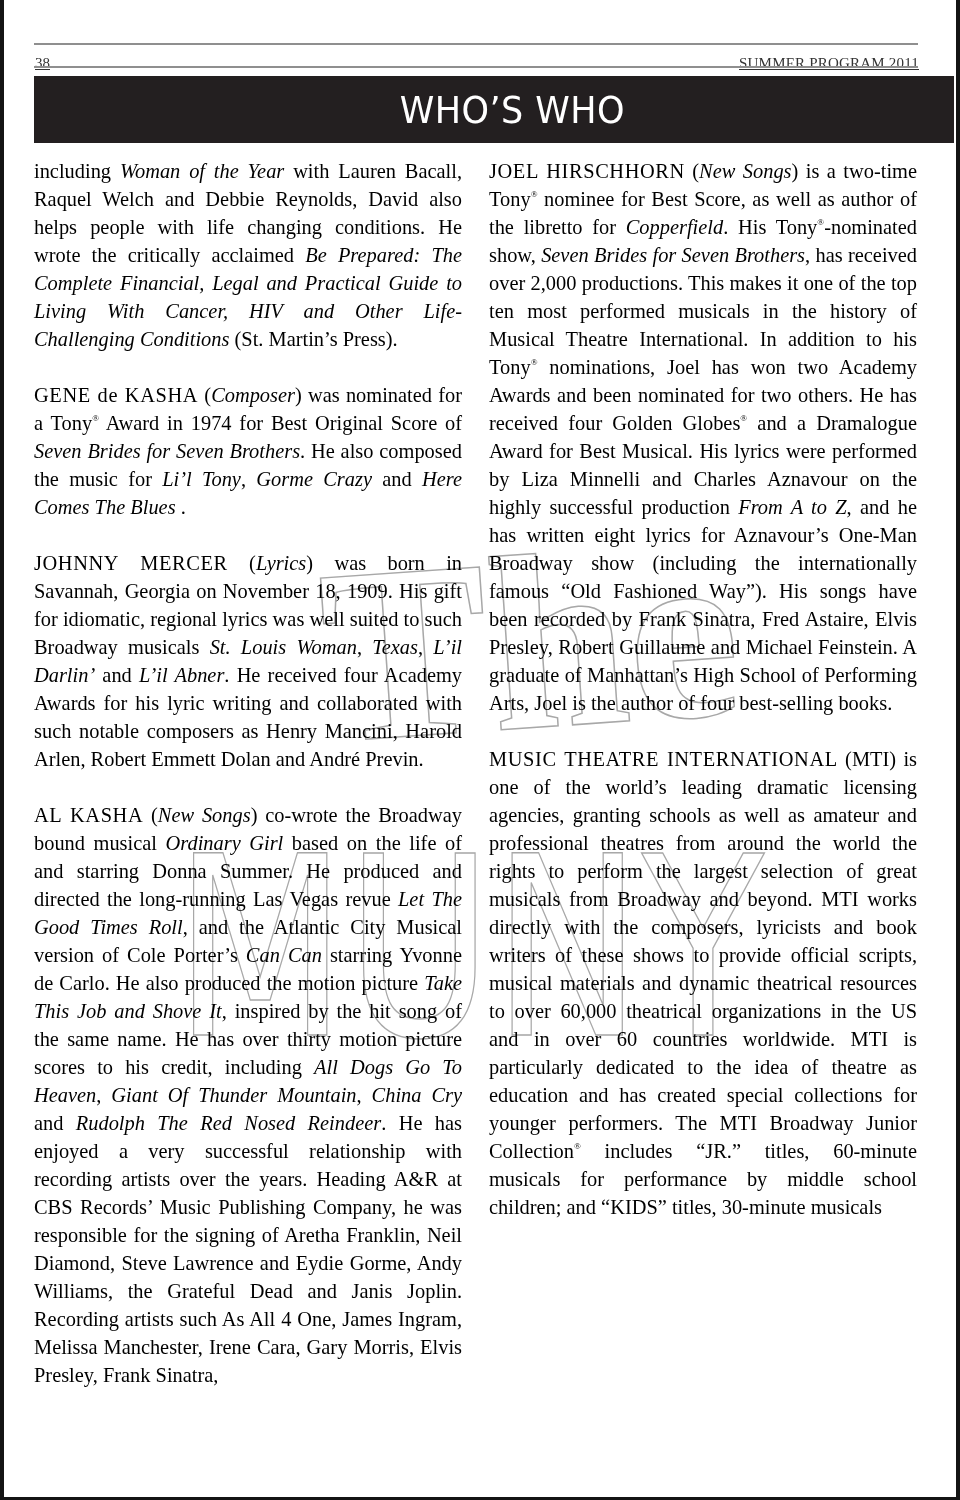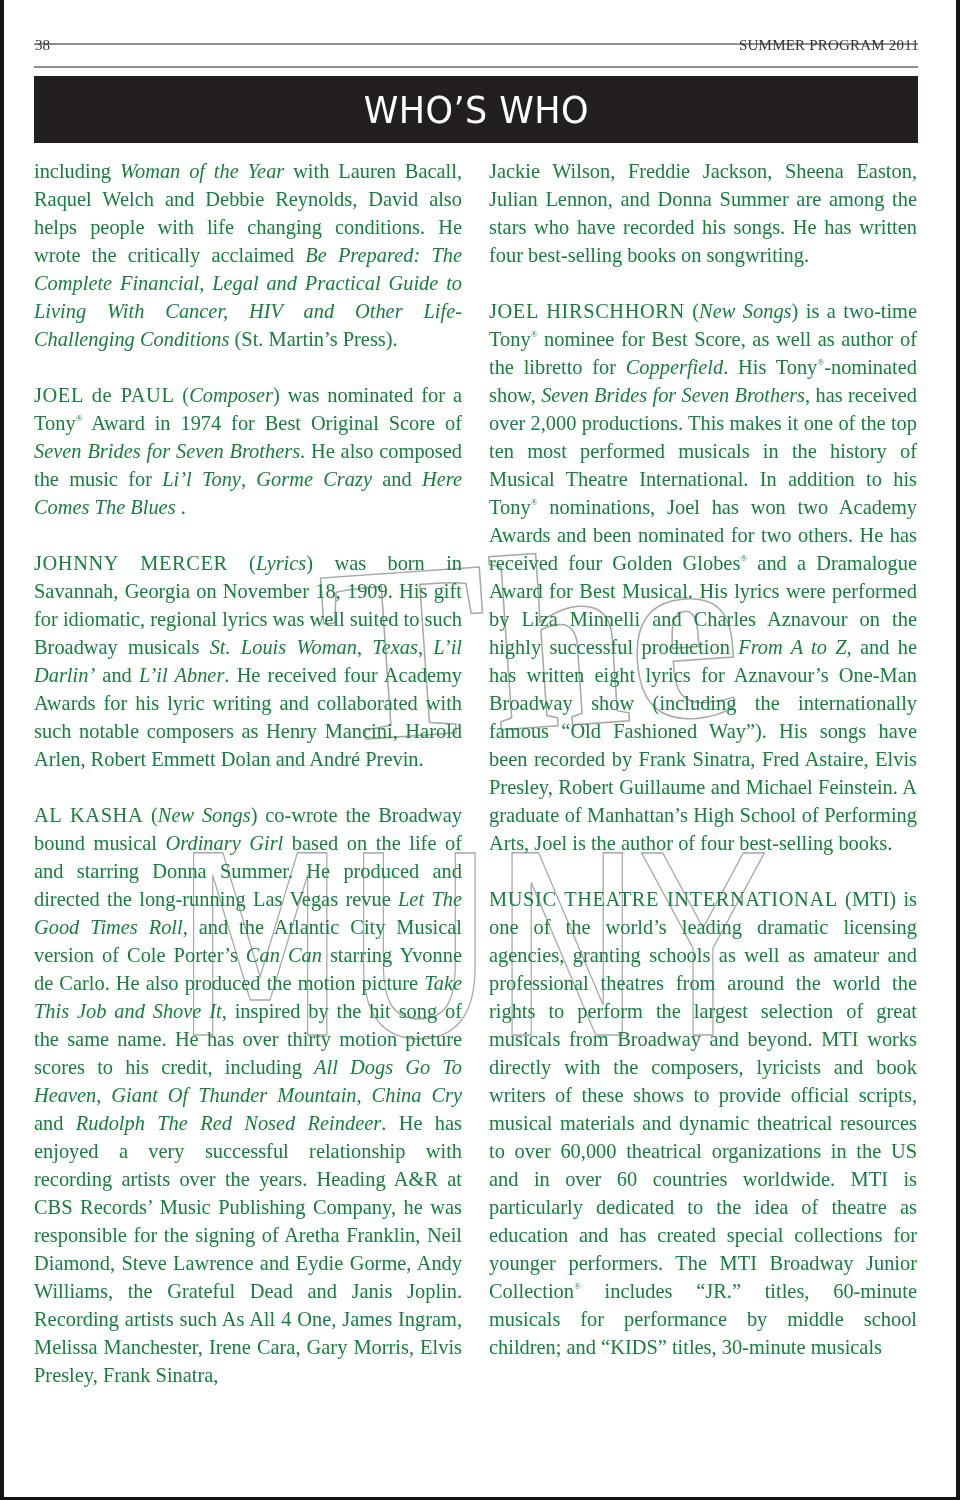--- a/index.html
+++ b/index.html
@@ -12,43 +12,43 @@
       position: absolute; left: 4px; top: 0; width: 952px; height: 1497px;
       background: #ffffff;
       overflow: hidden;
     }
     .rule-top, .rule-bottom {
       position: absolute; left: 30px; width: 884px; height: 2px; background: #8f8f8f;
     }
     .rule-top { top: 43px; }
     .rule-bottom { top: 66px; }
     .page-number, .program-title {
-      position: absolute; top: 35px; font-family: "Liberation Serif", serif;
-      font-size: 15px; color: #333; line-height: 20px;
+      position: absolute; top: 53px; font-family: "Liberation Serif", serif;
+      font-size: 15px; color: #333; line-height: 20px; text-decoration: underline;
     }
     .page-number { left: 31px; }
     .program-title { right: 37px; letter-spacing: 0.2px; text-align: center; }
     .title-bar {
       position: absolute; left: 30px; top: 76px; width: 884px; height: 67px;
       background: #231f20;
-      display: flex; align-items: center; justify-content: center;
+      display: flex; align-items: center; justify-content: center; padding-left: 36px;
     }
     .title-bar span {
       color: #ffffff; font-family: "DejaVu Sans", sans-serif;
       font-size: 38px; letter-spacing: 0.5px; font-weight: normal;
       transform: scaleX(0.92);
     }
     .watermark {
       position: absolute; left: 170px; top: 530px; width: 600px; height: 520px;
       pointer-events: none;
     }
     .col {
       position: absolute; top: 157px; width: 428px;
       font-family: "Liberation Serif", serif; font-size: 20.4px;
-      line-height: 28px; color: #15803d; text-align: justify;
+      line-height: 28px; color: #000000; text-align: justify;
       hyphens: none;
     }
     .col-left { left: 30px; }
     .col-right { left: 485px; }
     .col p { margin: 0 0 28px 0; }
     .col b { font-weight: normal; letter-spacing: 0.6px; }
     .col i { font-style: italic; }
     sup.reg { font-size: 9px; vertical-align: 9px; line-height: 0; }
   </style>
 </head>
@@ -66,28 +66,27 @@
   </div>
 
   <svg class="watermark" viewBox="0 0 600 520" xmlns="http://www.w3.org/2000/svg">
     <text x="150" y="205" font-family="Liberation Serif, serif" font-size="250" font-weight="bold" fill="none" stroke="#a8a8a8" stroke-width="1.5" transform="rotate(-4 250 150)">The</text>
     <text x="0" y="505" font-family="DejaVu Sans, sans-serif" font-size="250" textLength="590" lengthAdjust="spacingAndGlyphs" fill="none" stroke="#a8a8a8" stroke-width="1.5">MUNY</text>
   </svg>
 
   <div class="col col-left">
     <p><span>including </span><i>Woman of the Year</i><span> with Lauren Bacall, Raquel Welch and Debbie Reynolds, David also helps people with life changing conditions. He wrote the critically acclaimed </span><i>Be Prepared: The Complete Financial, Legal and Practical Guide to Living With Cancer, HIV and Other Life-Challenging Conditions</i><span> (St. Martin’s Press).</span></p>
 
-    <p><b>JOEL de PAUL</b><span> (</span><i>Composer</i><span>) was nominated for a Tony</span><sup class="reg">®</sup><span> Award in 1974 for Best Original Score of </span><i>Seven Brides for Seven Brothers</i><span>. He also composed the music for </span><i>Li’l Tony</i><span>, </span><i>Gorme Crazy</i><span> and </span><i>Here Comes The Blues</i><span> .</span></p>
+    <p><b>GENE de KASHA</b><span> (</span><i>Composer</i><span>) was nominated for a Tony</span><sup class="reg">®</sup><span> Award in 1974 for Best Original Score of </span><i>Seven Brides for Seven Brothers</i><span>. He also composed the music for </span><i>Li’l Tony</i><span>, </span><i>Gorme Crazy</i><span> and </span><i>Here Comes The Blues</i><span> .</span></p>
 
     <p><b>JOHNNY MERCER</b><span> (</span><i>Lyrics</i><span>) was born in Savannah, Georgia on November 18, 1909. His gift for idiomatic, regional lyrics was well suited to such Broadway musicals </span><i>St. Louis Woman</i><span>, </span><i>Texas</i><span>, </span><i>L’il Darlin’</i><span> and </span><i>L’il Abner</i><span>. He received four Academy Awards for his lyric writing and collaborated with such notable composers as Henry Mancini, Harold Arlen, Robert Emmett Dolan and André Previn.</span></p>
 
     <p><b>AL KASHA</b><span> (</span><i>New Songs</i><span>) co-wrote the Broadway bound musical </span><i>Ordinary Girl</i><span> based on the life of and starring Donna Summer. He produced and directed the long-running Las Vegas revue </span><i>Let The Good Times Roll</i><span>, and the Atlantic City Musical version of Cole Porter’s </span><i>Can Can</i><span> starring Yvonne de Carlo. He also produced the motion picture </span><i>Take This Job and Shove It</i><span>, inspired by the hit song of the same name. He has over thirty motion picture scores to his credit, including </span><i>All Dogs Go To Heaven</i><span>, </span><i>Giant Of Thunder Mountain</i><span>, </span><i>China Cry</i><span> and </span><i>Rudolph The Red Nosed Reindeer</i><span>. He has enjoyed a very successful relationship with recording artists over the years. Heading A&amp;R at CBS Records’ Music Publishing Company, he was responsible for the signing of Aretha Franklin, Neil Diamond, Steve Lawrence and Eydie Gorme, Andy Williams, the Grateful Dead and Janis Joplin. Recording artists such As All 4 One, James Ingram, Melissa Manchester, Irene Cara, Gary Morris, Elvis Presley, Frank Sinatra,</span></p>
   </div>
 
   <div class="col col-right">
-    <p><span>Jackie Wilson, Freddie Jackson, Sheena Easton, Julian Lennon, and Donna Summer are among the stars who have recorded his songs. He has written four best-selling books on songwriting.</span></p>
 
     <p><b>JOEL HIRSCHHORN</b><span> (</span><i>New Songs</i><span>) is a two-time Tony</span><sup class="reg">®</sup><span> nominee for Best Score, as well as author of the libretto for </span><i>Copperfield</i><span>. His Tony</span><sup class="reg">®</sup><span>-nominated show, </span><i>Seven Brides for Seven Brothers</i><span>, has received over 2,000 productions. This makes it one of the top ten most performed musicals in the history of Musical Theatre International. In addition to his Tony</span><sup class="reg">®</sup><span> nominations, Joel has won two Academy Awards and been nominated for two others. He has received four Golden Globes</span><sup class="reg">®</sup><span> and a Dramalogue Award for Best Musical. His lyrics were performed by Liza Minnelli and Charles Aznavour on the highly successful production </span><i>From A to Z</i><span>, and he has written eight lyrics for Aznavour’s One-Man Broadway show (including the internationally famous “Old Fashioned Way”). His songs have been recorded by Frank Sinatra, Fred Astaire, Elvis Presley, Robert Guillaume and Michael Feinstein. A graduate of Manhattan’s High School of Performing Arts, Joel is the author of four best-selling books.</span></p>
 
     <p><b>MUSIC THEATRE INTERNATIONAL</b><span> (MTI) is one of the world’s leading dramatic licensing agencies, granting schools as well as amateur and professional theatres from around the world the rights to perform the largest selection of great musicals from Broadway and beyond.  MTI works directly with the composers, lyricists and book writers of these shows to provide official scripts, musical materials and dynamic theatrical resources to over 60,000 theatrical organizations in the US and in over 60 countries worldwide. MTI is particularly dedicated to the idea of theatre as education and has created special collections for younger performers. The MTI Broadway Junior Collection</span><sup class="reg">®</sup><span> includes “JR.” titles, 60-minute musicals for performance by middle school children; and “KIDS” titles, 30-minute musicals</span></p>
   </div>
 
 </div>
 
 </body></html>

